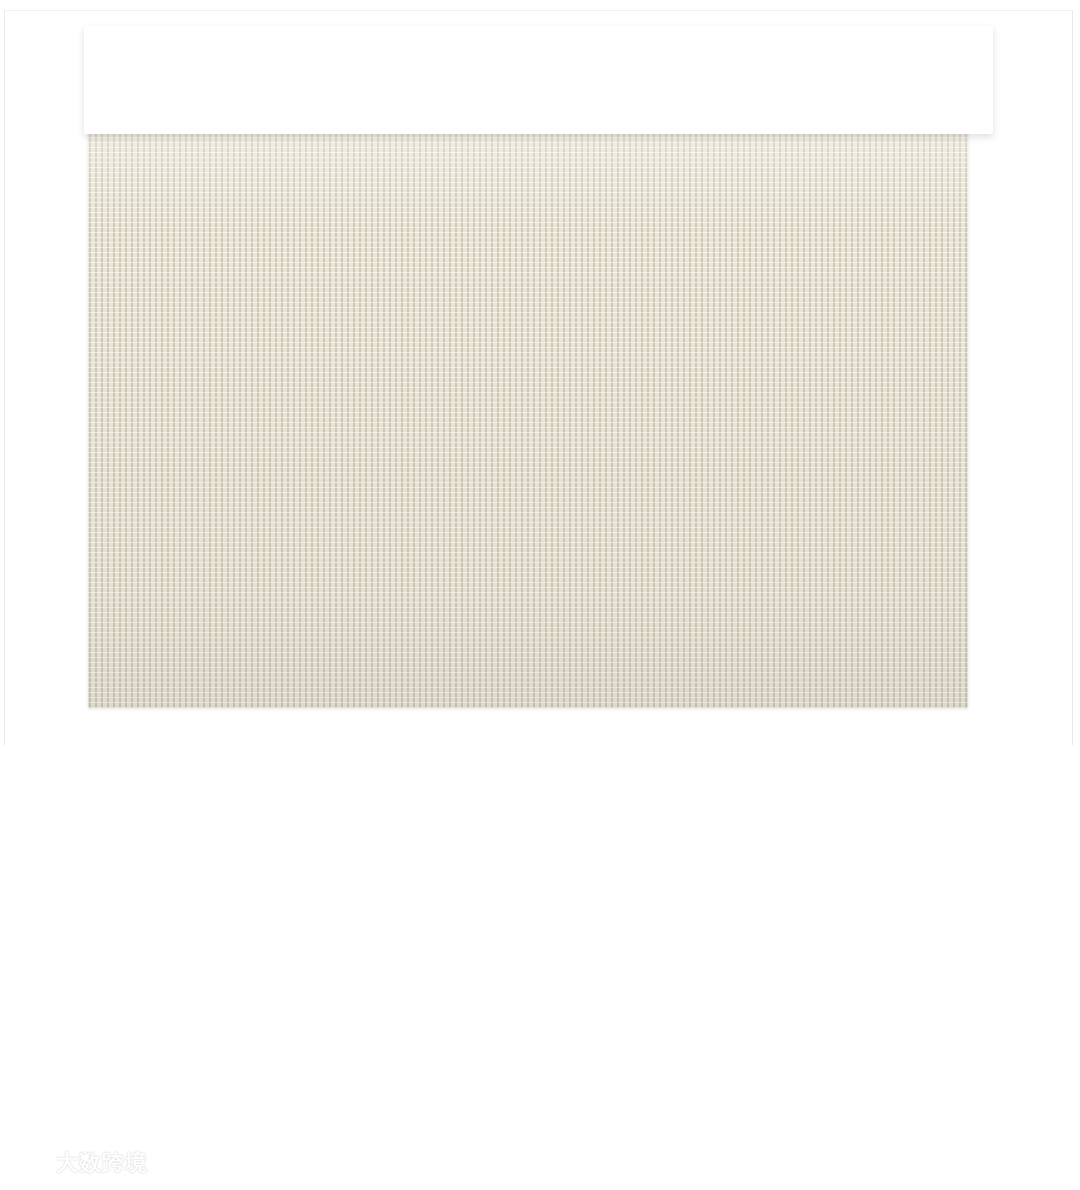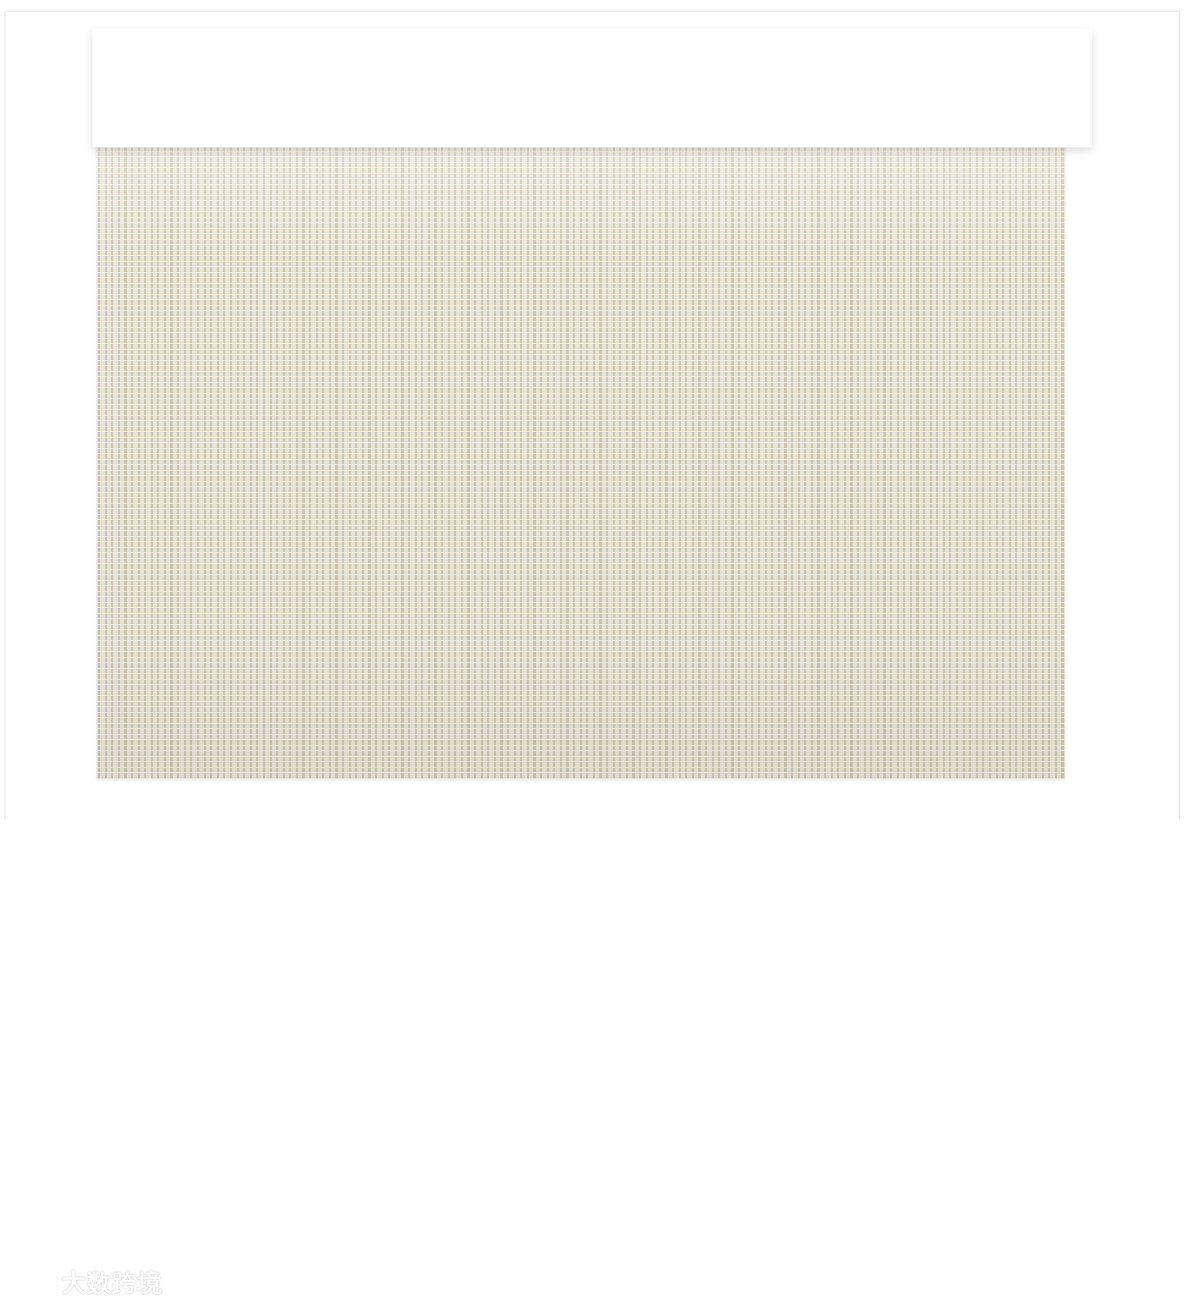--- a/index.html
+++ b/index.html
@@ -101,21 +101,21 @@
     height: 450px;
   }
 
   
   .watermark {
     position: absolute;
     left: 6px;
     top: 1148px;
     height: 34px;
     display: flex;
-    align-items: flex-end;
+    align-items: flex-start;
     gap: 6px;
     opacity: 0.92;
     pointer-events: none;
   }
   .wm-logo { display: block; }
   .wm-text {
     font-size: 22px;
     color: #ffffff;
     font-weight: 700;
     letter-spacing: 1px;

